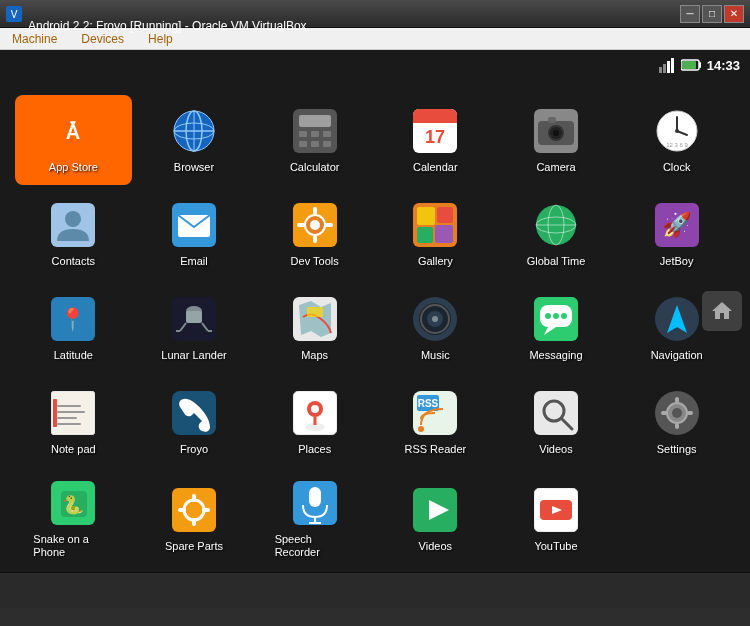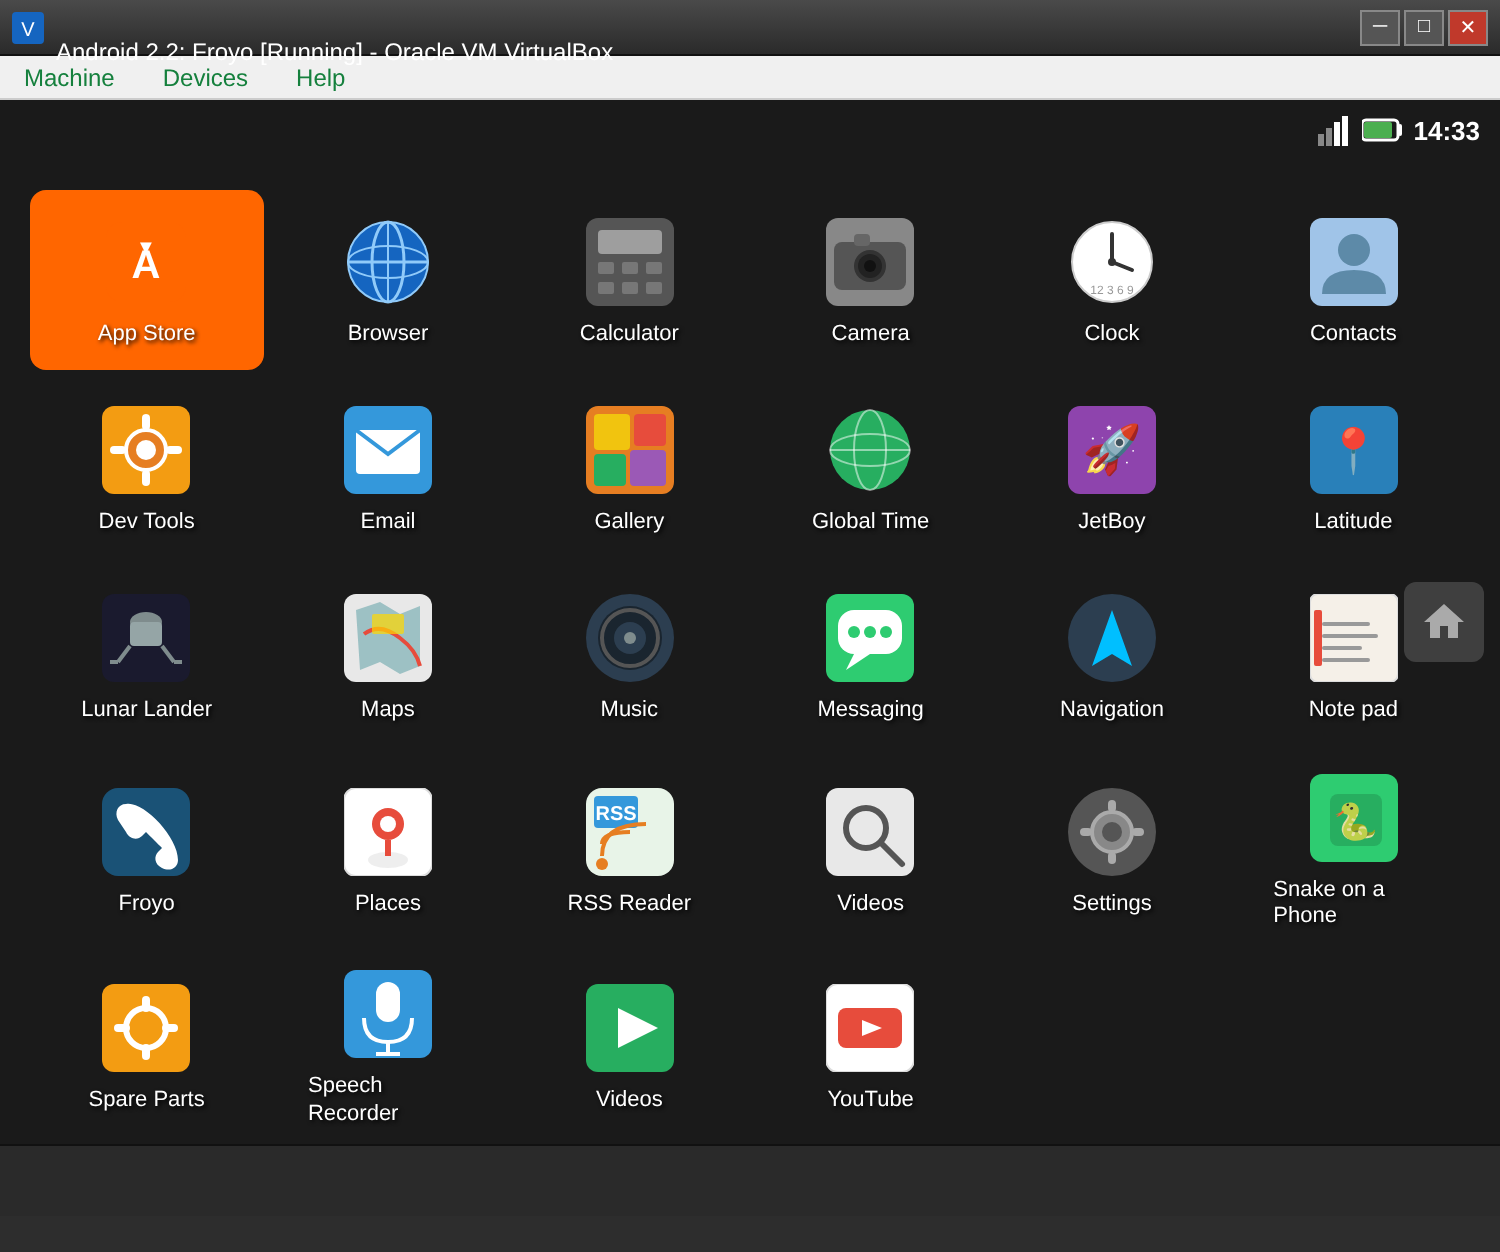--- a/index.html
+++ b/index.html
@@ -27,21 +27,21 @@
     
     .menu-bar {
       height: 22px;
       background: #f0f0f0;
       display: flex;
       align-items: center;
       padding: 0 8px;
       gap: 16px;
       border-bottom: 1px solid #ccc;
     }
-    .menu-item { font-size: 12px; color: #15803d; cursor: pointer; padding: 2px 4px; }
+    .menu-item { font-size: 12px; color: #a16207; cursor: pointer; padding: 2px 4px; }
 
     
     .vm-screen {
       width: 750px;
       height: 522px;
       background: #1a1a1a;
       position: relative;
       overflow: hidden;
     }
 
@@ -222,20 +222,31 @@
       <rect x="6" y="32" width="8" height="6" rx="1" fill="#777"></rect>
       <rect x="18" y="32" width="8" height="6" rx="1" fill="#777"></rect>
       <rect x="30" y="32" width="8" height="6" rx="1" fill="#777"></rect>
     </svg>
           </div>
           <span class="app-label">Calculator</span>
         </div>
         <div class="app-icon">
           <div class="icon-img">
             <svg width="44" height="44" viewBox="0 0 44 44">
+      <rect width="44" height="44" rx="6" fill="white"></rect>
+      <rect x="0" y="0" width="44" height="14" rx="6" fill="#e74c3c"></rect>
+      <rect x="0" y="8" width="44" height="6" fill="#e74c3c"></rect>
+      <text x="22" y="34" text-anchor="middle" fill="#e74c3c" font-size="18" font-weight="bold">17</text>
+    </svg>
+          </div>
+          <span class="app-label">Calendar</span>
+        </div>
+        <div class="app-icon">
+          <div class="icon-img">
+            <svg width="44" height="44" viewBox="0 0 44 44">
       <rect width="44" height="44" rx="6" fill="#888"></rect>
       <rect x="4" y="12" width="36" height="24" rx="4" fill="#555"></rect>
       <circle cx="22" cy="24" r="8" fill="#333"></circle>
       <circle cx="22" cy="24" r="6" fill="#222"></circle>
       <circle cx="22" cy="24" r="3" fill="#111"></circle>
       <rect x="14" y="8" width="8" height="6" rx="2" fill="#666"></rect>
     </svg>
           </div>
           <span class="app-label">Camera</span>
         </div>
@@ -254,48 +265,48 @@
         </div>
         <div class="app-icon">
           <div class="icon-img">
             <svg width="44" height="44" viewBox="0 0 44 44">
       <rect width="44" height="44" rx="6" fill="#a0c4e8"></rect>
       <circle cx="22" cy="16" r="8" fill="#5D8AA8"></circle>
       <path d="M6 38 Q6 26 22 26 Q38 26 38 38" fill="#5D8AA8"></path>
     </svg>
           </div>
           <span class="app-label">Contacts</span>
+        </div>
+        <div class="app-icon">
+          <div class="icon-img">
+            <svg width="44" height="44" viewBox="0 0 44 44">
+      <rect width="44" height="44" rx="6" fill="#3498db"></rect>
+      <rect x="6" y="12" width="32" height="22" rx="2" fill="white"></rect>
+      <polyline points="6,12 22,24 38,12" fill="none" stroke="#3498db" stroke-width="2"></polyline>
+    </svg>
+          </div>
+          <span class="app-label">Email</span>
         </div>
         <div class="app-icon">
           <div class="icon-img">
             <svg width="44" height="44" viewBox="0 0 44 44">
       <rect width="44" height="44" rx="6" fill="#f39c12"></rect>
       <circle cx="22" cy="22" r="10" fill="#e67e22" stroke="#fff" stroke-width="2"></circle>
       <circle cx="22" cy="22" r="5" fill="#fff"></circle>
       <rect x="20" y="4" width="4" height="8" rx="2" fill="#fff"></rect>
       <rect x="20" y="32" width="4" height="8" rx="2" fill="#fff"></rect>
       <rect x="4" y="20" width="8" height="4" rx="2" fill="#fff"></rect>
       <rect x="32" y="20" width="8" height="4" rx="2" fill="#fff"></rect>
     </svg>
           </div>
           <span class="app-label">Dev Tools</span>
         </div>
         <div class="app-icon">
           <div class="icon-img">
             <svg width="44" height="44" viewBox="0 0 44 44">
-      <rect width="44" height="44" rx="6" fill="#3498db"></rect>
-      <rect x="6" y="12" width="32" height="22" rx="2" fill="white"></rect>
-      <polyline points="6,12 22,24 38,12" fill="none" stroke="#3498db" stroke-width="2"></polyline>
-    </svg>
-          </div>
-          <span class="app-label">Email</span>
-        </div>
-        <div class="app-icon">
-          <div class="icon-img">
-            <svg width="44" height="44" viewBox="0 0 44 44">
       <rect width="44" height="44" rx="6" fill="#e67e22"></rect>
       <rect x="4" y="4" width="18" height="18" rx="2" fill="#f1c40f"></rect>
       <rect x="24" y="4" width="16" height="16" rx="2" fill="#e74c3c"></rect>
       <rect x="4" y="24" width="16" height="16" rx="2" fill="#27ae60"></rect>
       <rect x="22" y="22" width="18" height="18" rx="2" fill="#9b59b6"></rect>
     </svg>
           </div>
           <span class="app-label">Gallery</span>
         </div>
         <div class="app-icon">

